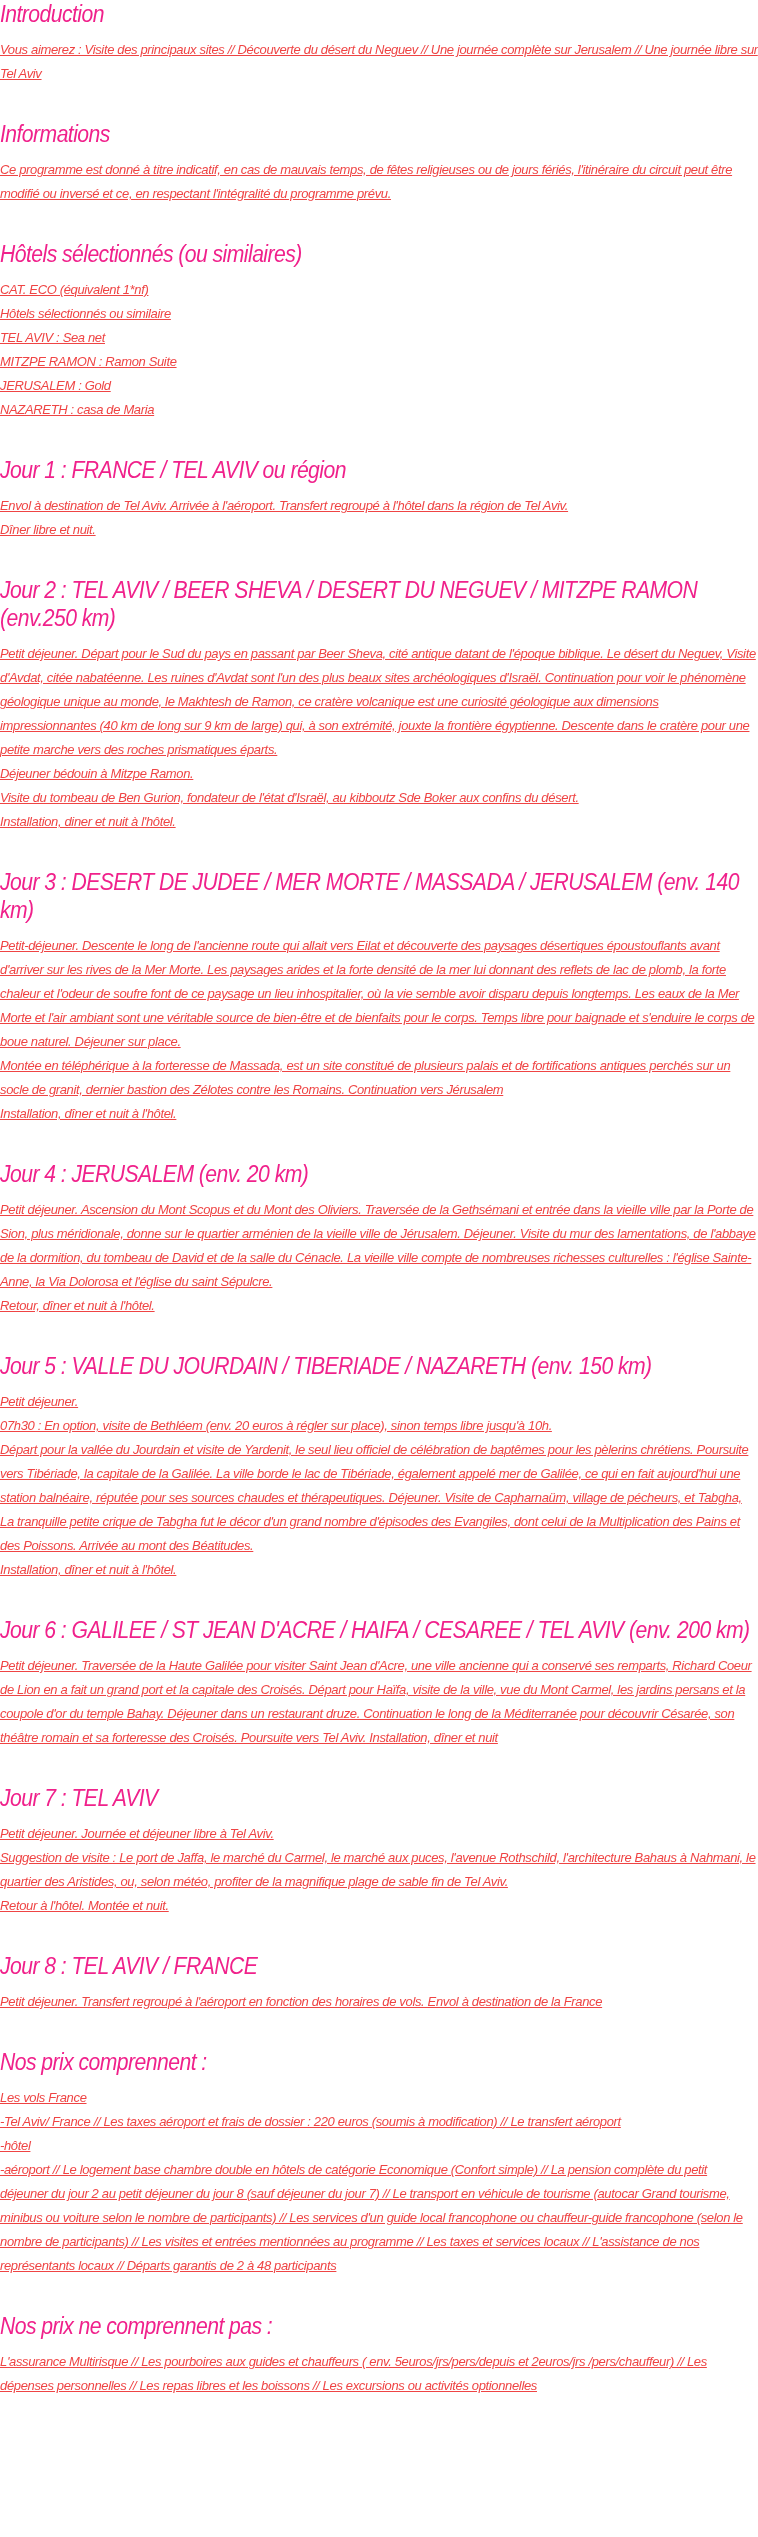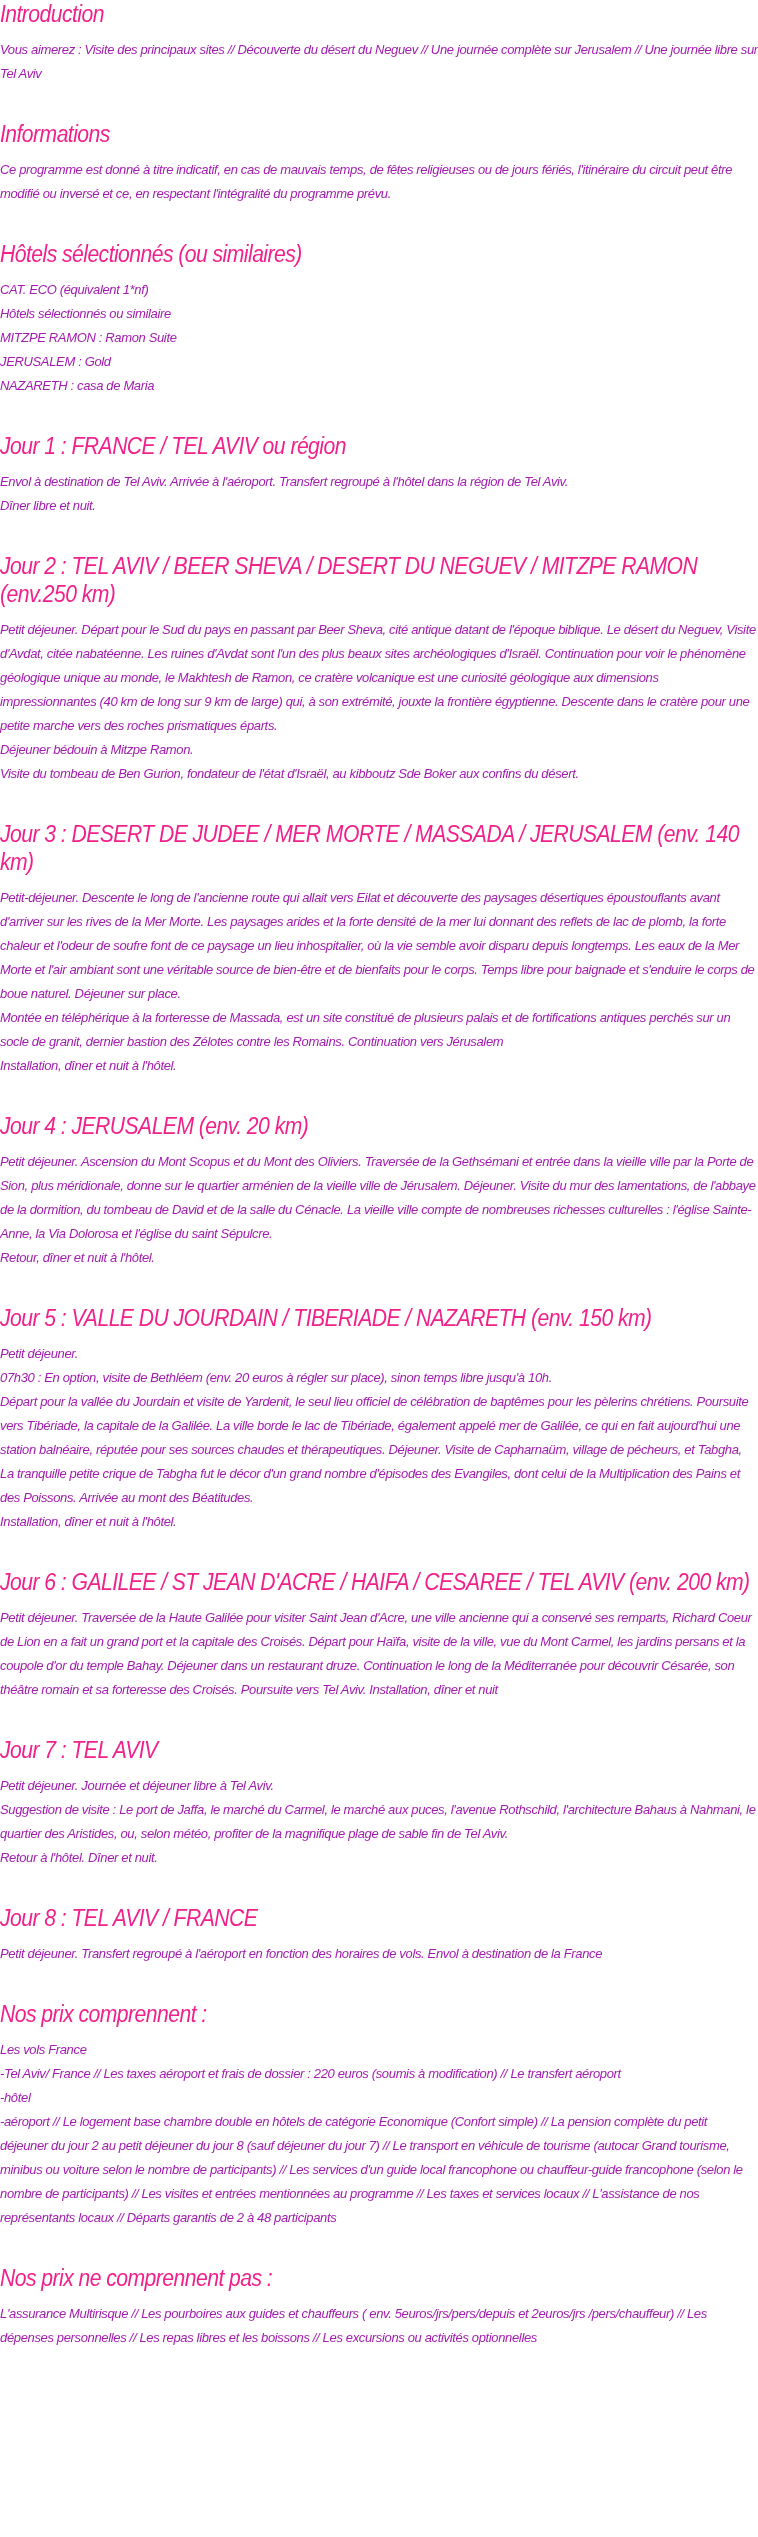--- a/index.html
+++ b/index.html
@@ -6,22 +6,23 @@
   body { width:758px; font-family:"Liberation Sans", sans-serif; }
   .page { padding:0 0 10px 0; width:758px; }
   .section { margin:0; }
   h2.sec-title {
     color:#f0218b; font-family:"Liberation Sans", sans-serif; font-style:italic;
     font-weight:normal; font-size:23px; line-height:28px; margin:0 0 10px 0;
     letter-spacing:-0.6px; transform:scaleX(0.92); transform-origin:left;
     width:108%;
   }
   .sec-body p {
-    margin:0; color:#a21caf; font-style:italic; font-size:13px; line-height:24px;
+    margin:0; color:#ef4444; font-style:italic; font-size:13px; line-height:24px;
     letter-spacing:-0.35px;
+    text-decoration:underline;
   }
   .spacer { height:34px; }
 </style>
 </head>
 <body>
 
 <div class="page" id="page">
     <div class="section">
       <h2 class="sec-title">Introduction</h2>
       <div class="sec-body">
@@ -34,40 +35,42 @@
       <div class="sec-body">
         <p>Ce programme est donné à titre indicatif, en cas de mauvais temps, de fêtes religieuses ou de jours fériés, l'itinéraire du circuit peut être modifié ou inversé et ce, en respectant l'intégralité du programme prévu.</p>
       </div>
     </div>
     <div class="spacer"></div>
     <div class="section">
       <h2 class="sec-title">Hôtels sélectionnés (ou similaires)</h2>
       <div class="sec-body">
         <p>CAT. ECO (équivalent 1*nf)</p>
         <p>Hôtels sélectionnés ou similaire</p>
+        <p>TEL AVIV : Sea net</p>
         <p>MITZPE RAMON : Ramon Suite</p>
         <p>JERUSALEM : Gold</p>
         <p>NAZARETH : casa de Maria</p>
       </div>
     </div>
     <div class="spacer"></div>
     <div class="section">
       <h2 class="sec-title">Jour 1 : FRANCE / TEL AVIV ou région</h2>
       <div class="sec-body">
         <p>Envol à destination de Tel Aviv. Arrivée à l'aéroport. Transfert regroupé à l'hôtel dans la région de Tel Aviv.</p>
         <p>Dîner libre et nuit.</p>
       </div>
     </div>
     <div class="spacer"></div>
     <div class="section">
       <h2 class="sec-title">Jour 2 : TEL AVIV / BEER SHEVA / DESERT DU NEGUEV / MITZPE RAMON (env.250 km)</h2>
       <div class="sec-body">
         <p>Petit déjeuner. Départ pour le Sud du pays en passant par Beer Sheva, cité antique datant de l'époque biblique. Le désert du Neguev, Visite d'Avdat, citée nabatéenne. Les ruines d'Avdat sont l'un des plus beaux sites archéologiques d'Israël. Continuation pour voir le phénomène géologique unique au monde, le Makhtesh de Ramon, ce cratère volcanique est une curiosité géologique aux dimensions impressionnantes (40 km de long sur 9 km de large) qui, à son extrémité, jouxte la frontière égyptienne. Descente dans le cratère pour une petite marche vers des roches prismatiques éparts.</p>
         <p>Déjeuner bédouin à Mitzpe Ramon.</p>
         <p>Visite du tombeau de Ben Gurion, fondateur de l'état d'Israël, au kibboutz Sde Boker aux confins du désert.</p>
+        <p>Installation, diner et nuit à l'hôtel.</p>
       </div>
     </div>
     <div class="spacer"></div>
     <div class="section">
       <h2 class="sec-title">Jour 3 : DESERT DE JUDEE / MER MORTE / MASSADA / JERUSALEM (env. 140 km)</h2>
       <div class="sec-body">
         <p>Petit-déjeuner. Descente le long de l'ancienne route qui allait vers Eilat et découverte des paysages désertiques époustouflants avant d'arriver sur les rives de la Mer Morte. Les paysages arides et la forte densité de la mer lui donnant des reflets de lac de plomb, la forte chaleur et l'odeur de soufre font de ce paysage un lieu inhospitalier, où la vie semble avoir disparu depuis longtemps. Les eaux de la Mer Morte et l'air ambiant sont une véritable source de bien-être et de bienfaits pour le corps. Temps libre pour baignade et s'enduire le corps de boue naturel. Déjeuner sur place.</p>
         <p>Montée en téléphérique à la forteresse de Massada, est un site constitué de plusieurs palais et de fortifications antiques perchés sur un socle de granit, dernier bastion des Zélotes contre les Romains. Continuation vers Jérusalem</p>
         <p>Installation, dîner et nuit à l'hôtel.</p>
       </div>
@@ -96,21 +99,21 @@
       <div class="sec-body">
         <p>Petit déjeuner. Traversée de la Haute Galilée pour visiter Saint Jean d'Acre, une ville ancienne qui a conservé ses remparts, Richard Coeur de Lion en a fait un grand port et la capitale des Croisés. Départ pour Haïfa, visite de la ville, vue du Mont Carmel, les jardins persans et la coupole d'or du temple Bahay. Déjeuner dans un restaurant druze. Continuation le long de la Méditerranée pour découvrir Césarée, son théâtre romain et sa forteresse des Croisés. Poursuite vers Tel Aviv. Installation, dîner et nuit</p>
       </div>
     </div>
     <div class="spacer"></div>
     <div class="section">
       <h2 class="sec-title">Jour 7 : TEL AVIV</h2>
       <div class="sec-body">
         <p>Petit déjeuner. Journée et déjeuner libre à Tel Aviv.</p>
         <p>Suggestion de visite : Le port de Jaffa, le marché du Carmel, le marché aux puces, l'avenue Rothschild, l'architecture Bahaus à Nahmani, le quartier des Aristides, ou, selon météo, profiter de la magnifique plage de sable fin de Tel Aviv.</p>
-        <p>Retour à l'hôtel. Dîner et nuit.</p>
+        <p>Retour à l'hôtel. Montée et nuit.</p>
       </div>
     </div>
     <div class="spacer"></div>
     <div class="section">
       <h2 class="sec-title">Jour 8 : TEL AVIV / FRANCE</h2>
       <div class="sec-body">
         <p>Petit déjeuner. Transfert regroupé à l'aéroport en fonction des horaires de vols. Envol à destination de la France</p>
       </div>
     </div>
     <div class="spacer"></div>

